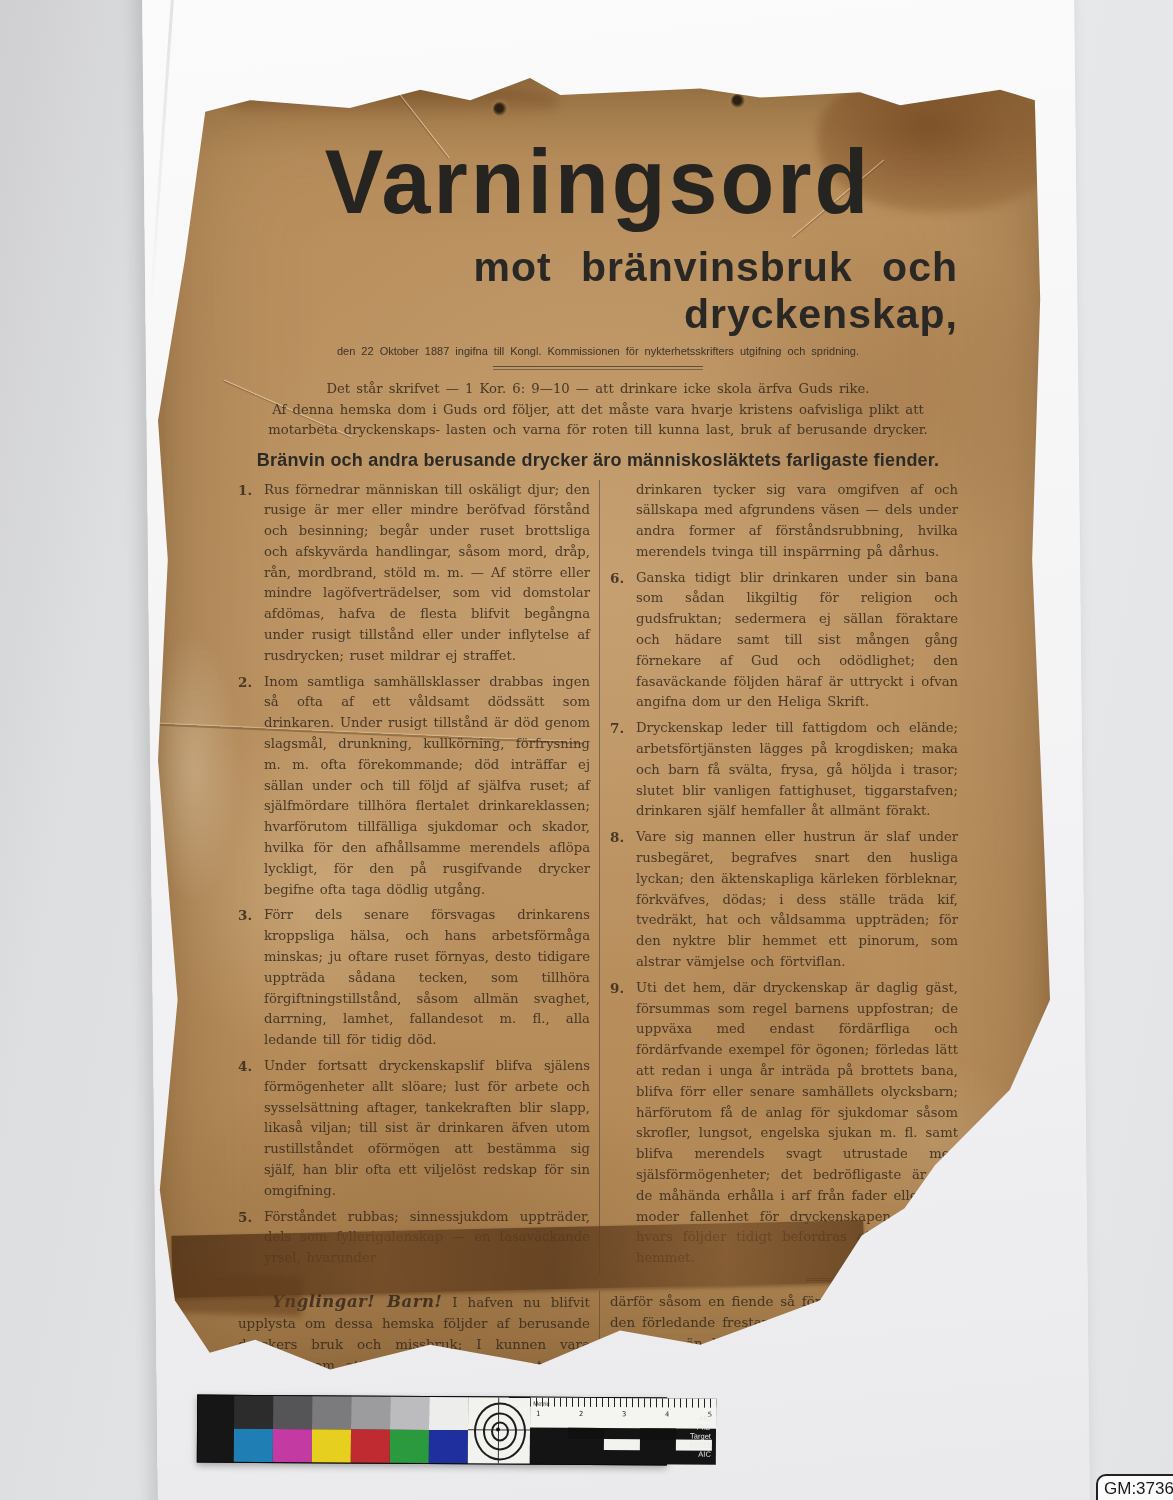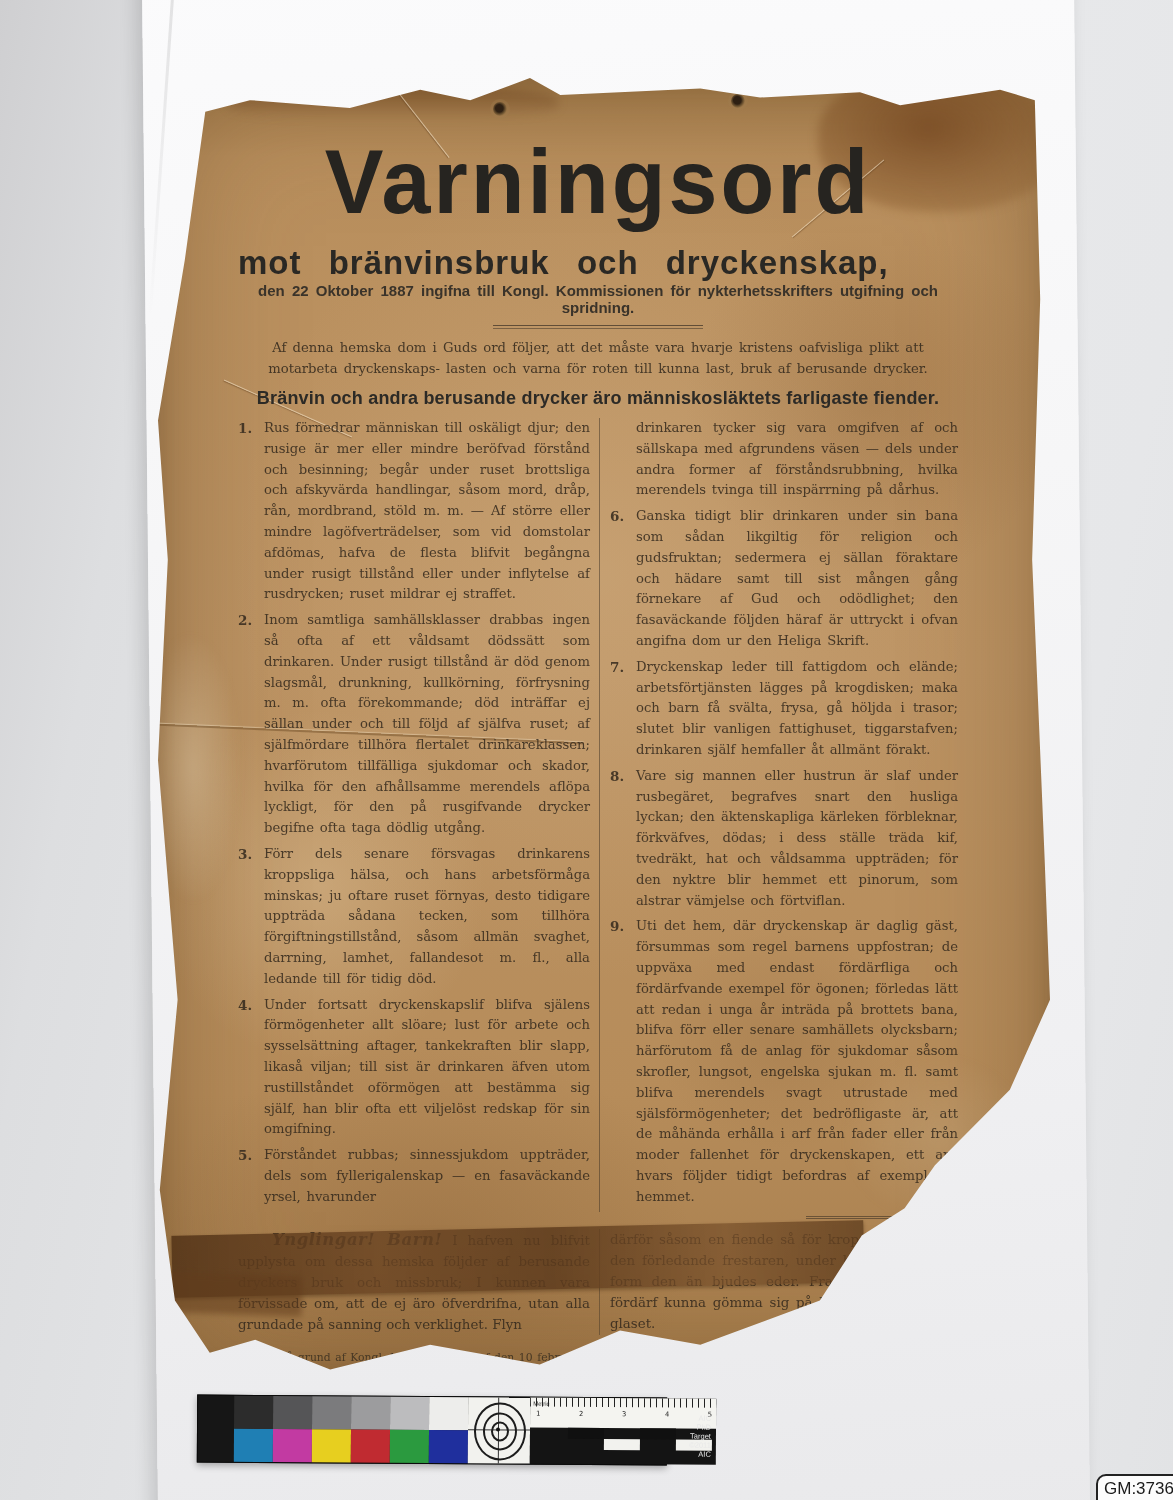--- a/index.html
+++ b/index.html
@@ -47,25 +47,25 @@
   .crack4{left:60px;top:330px;width:140px;height:1px;transform:rotate(24deg);}
   .hole{position:absolute;width:14px;height:14px;border-radius:50%;
     background:radial-gradient(circle at 45% 45%,#2e2013 0 35%,#6d5330 55%,rgba(150,115,70,0.8) 70%,rgba(0,0,0,0) 85%);
     box-shadow:0 0 0 3px rgba(160,125,80,0.35);}
   .hole1{left:335px;top:24px;}
   .hole2{left:573px;top:16px;}
   
   .content{position:absolute;left:80px;top:58px;width:720px;color:#2e261c;}
   .title{font-size:88px;font-weight:bold;letter-spacing:3px;text-align:center;line-height:92px;
     color:#262420;transform:scaleY(1.04);}
-  .subtitle{font-size:33px;font-weight:bold;text-align:left;word-spacing:17px;letter-spacing:1px;
+  .subtitle{font-size:41px;font-weight:bold;text-align:right;word-spacing:17px;letter-spacing:1px;
     margin-top:16px;color:#2a2824;}
   .byline{font-size:14px;font-weight:bold;text-align:center;margin-top:16px;word-spacing:4px;color:#3a332a;}
   .byline b{font-size:19px;letter-spacing:0.5px;}
-  .dateline{font-size:15px;font-weight:bold;text-align:center;word-spacing:3px;color:#3a332a;}
+  .dateline{font-size:11px;font-weight:normal;text-align:center;margin-top:7px;word-spacing:3px;color:#3a332a;}
   .rule-sm{width:210px;margin:9px auto 0;border-top:1px solid rgba(58,48,36,0.7);
     border-bottom:1px solid rgba(58,48,36,0.5);height:2px;}
   .serif{font-family:"DejaVu Serif",serif;}
   .scripture{margin-top:9px;font-size:13.2px;line-height:20.5px;text-align:center;
     color:rgba(52,42,30,0.88);word-spacing:2px;}
   .heading{margin-top:9px;font-size:18px;font-weight:bold;text-align:center;letter-spacing:0.2px;
     color:#2c2a26;white-space:nowrap;}
   .cols{display:flex;margin-top:9px;}
   .col{width:352px;font-size:13.2px;line-height:20.8px;text-align:justify;
     color:rgba(50,40,28,0.85);word-spacing:1.5px;}
@@ -135,20 +135,21 @@
     <div class="crack crack4"></div>
     <div class="hole hole1"></div>
     <div class="hole hole2"></div>
 
     <div class="content">
       <div class="title">Varningsord</div>
       <div class="subtitle">mot bränvinsbruk och dryckenskap,</div>
       <div class="dateline">den 22 Oktober 1887 ingifna till Kongl. Kommissionen för nykterhetsskrifters utgifning och spridning.</div>
       <div class="rule-sm"></div>
       <div class="scripture serif">
+        <div>Det står skrifvet — 1 Kor. 6: 9—10 — att drinkare icke skola ärfva Guds rike.</div>
         <div>Af denna hemska dom i Guds ord följer, att det måste vara hvarje kristens oafvisliga plikt att motarbeta dryckenskaps- lasten och varna för roten till kunna last, bruk af berusande drycker.</div>
       </div>
       <div class="heading">Bränvin och andra berusande drycker äro människosläktets farligaste fiender.</div>
       <div class="cols serif">
         <div class="col left">
             <div class="item">
               <span class="num">1.</span>
               <span class="txt">Rus förnedrar människan till oskäligt djur; den rusige är mer eller mindre beröfvad förstånd och besinning; begår under ruset brottsliga och afskyvärda handlingar, såsom mord, dråp, rån, mordbrand, stöld m. m. — Af större eller mindre lagöfverträdelser, som vid domstolar afdömas, hafva de flesta blifvit begångna under rusigt tillstånd eller under inflytelse af rusdrycken; ruset mildrar ej straffet.</span>
             </div>
             <div class="item">

